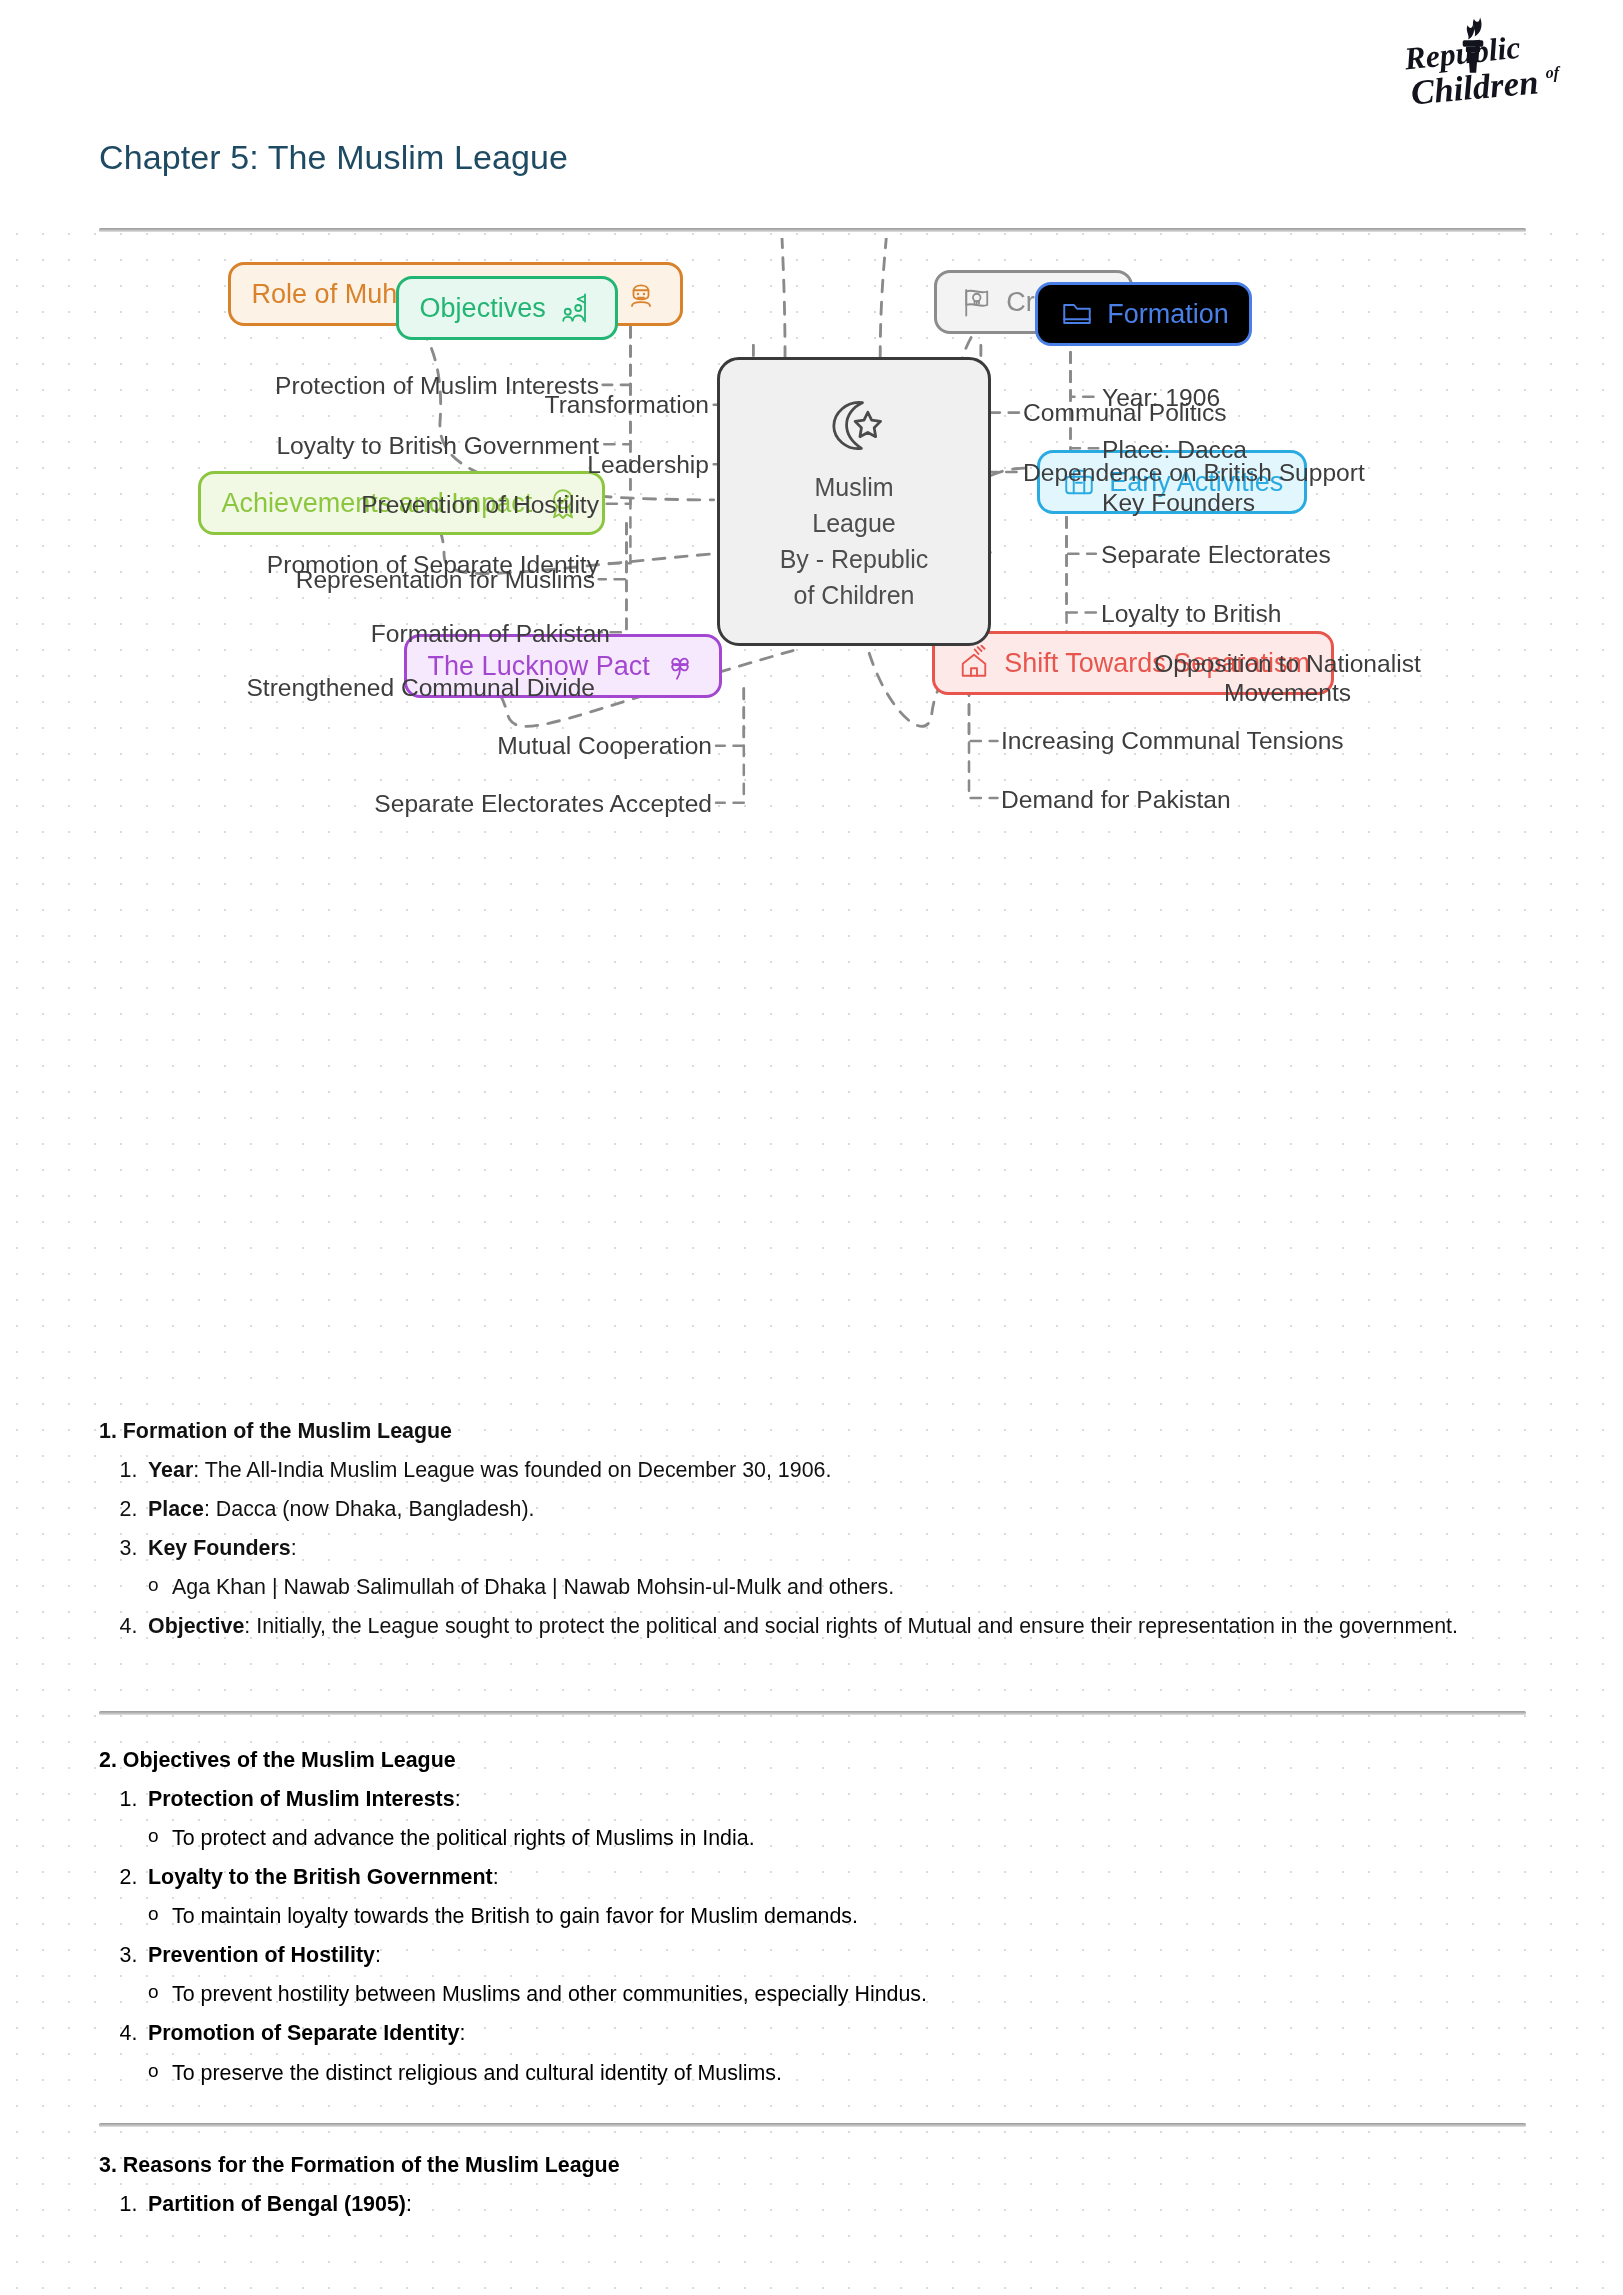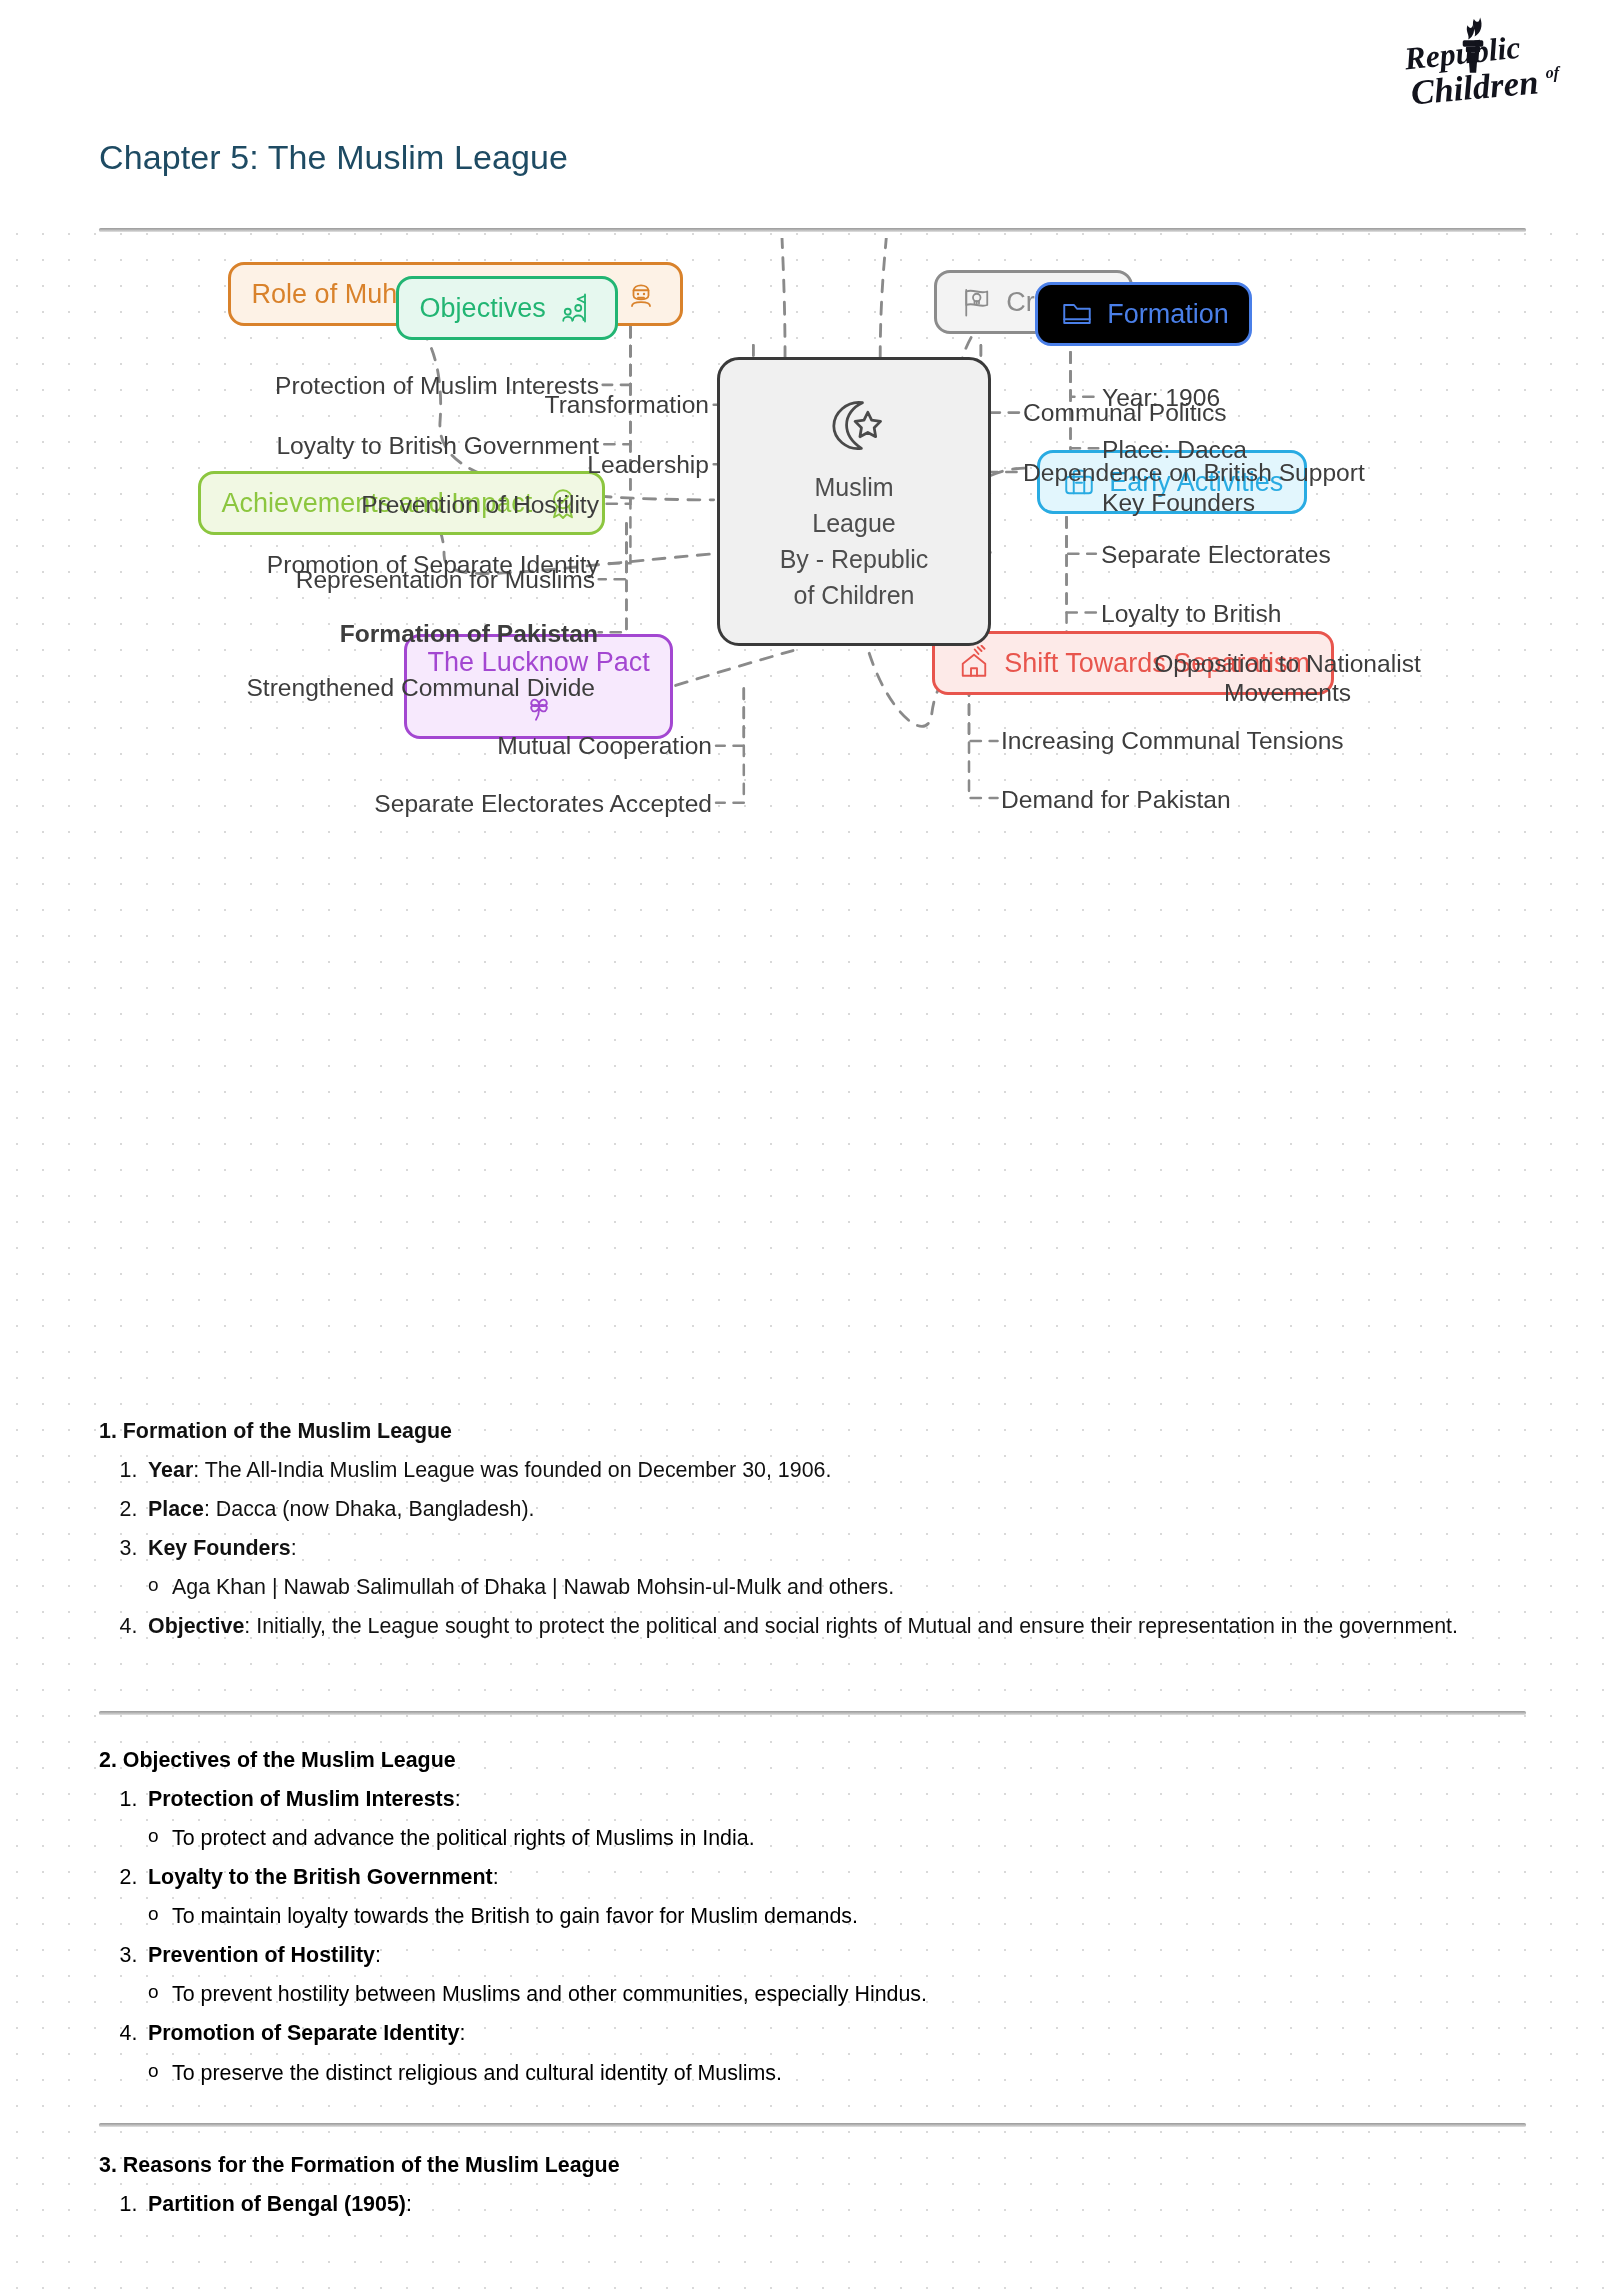--- a/index.html
+++ b/index.html
@@ -84,21 +84,21 @@
   .node .ico { display: inline-flex; width: 36px; height: 36px; flex: 0 0 36px; }
   .node .ico svg { width: 100%; height: 100%; }
   .node .lbl { font-size: 27px; }
 
   .n-jinnah  { border-color: #d9822b; background: #fdf2e6; color: #d9822b; }
   .n-criticism { border-color: #8c8c8c; background: #f3f3f3; color: #8c8c8c; }
   .n-objectives { border-color: #22b573; background: #e6f8ef; color: #22b573; }
   .n-formation { border-color: #4a7fe8; background: #000000; color: #4a7fe8; }
   .n-achievements { border-color: #8cc63f; background: #f1f8e3; color: #8cc63f; margin-left: 20px; }
   .n-early { border-color: #29abe2; background: #e2f6fd; color: #29abe2; }
-  .n-lucknow { border-color: #a347d1; background: #f7e9fd; color: #a347d1; flex-direction: column; }
+  .n-lucknow { border-color: #a347d1; background: #f7e9fd; color: #a347d1; }
   .n-shift { border-color: #e8554d; background: #fdeae8; color: #e8554d; }
 
   
   .center-node {
     position: absolute;
     left: 717px; top: 119px;
     width: 274px; height: 289px;
     border: 3.2px solid #3a3a3a;
     background: #f0f0f0;
     border-radius: 22px;
@@ -396,21 +396,21 @@
   <div class="leaf r" style="left:95px; top:133px; width:504px;">Protection of Muslim Interests</div>
   <div class="leaf r" style="left:95px; top:193px; width:504px;">Loyalty to British Government</div>
   <div class="leaf r" style="left:95px; top:252px; width:504px;">Prevention of Hostility</div>
   <div class="leaf r" style="left:95px; top:312px; width:504px;">Promotion of Separate Identity</div>
 
   <div class="leaf" style="left:1102px; top:145px;">Year: 1906</div>
   <div class="leaf" style="left:1102px; top:197px;">Place: Dacca</div>
   <div class="leaf" style="left:1102px; top:250px;">Key Founders</div>
 
   <div class="leaf r" style="left:95px; top:327px; width:500px;">Representation for Muslims</div>
-  <div class="leaf r" style="left:98px; top:381px; width:500px;font-weight:bold;">Formation of Pakistan</div>
+  <div class="leaf r" style="left:110px; top:381px; width:500px;">Formation of Pakistan</div>
   <div class="leaf r" style="left:95px; top:435px; width:500px;">Strengthened Communal Divide</div>
 
   <div class="leaf" style="left:1101px; top:302px;">Separate Electorates</div>
   <div class="leaf" style="left:1101px; top:361px;text-align:right;">Loyalty to British</div>
   <div class="leaf wrap" style="left:1101px; top:411px; width:373px; text-align:center;">Opposition to Nationalist Movements</div>
 
   <div class="leaf r" style="left:222px; top:493px; width:490px;">Mutual Cooperation</div>
   <div class="leaf r" style="left:222px; top:551px; width:490px;">Separate Electorates Accepted</div>
 
   <div class="leaf" style="left:1001px; top:488px;">Increasing Communal Tensions</div>

